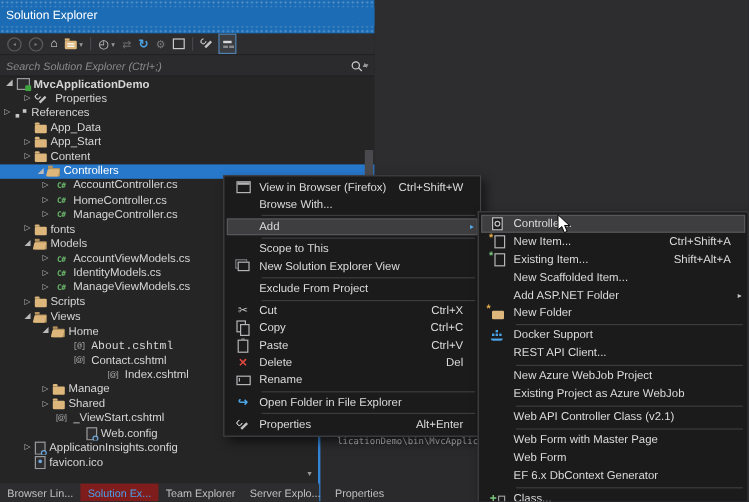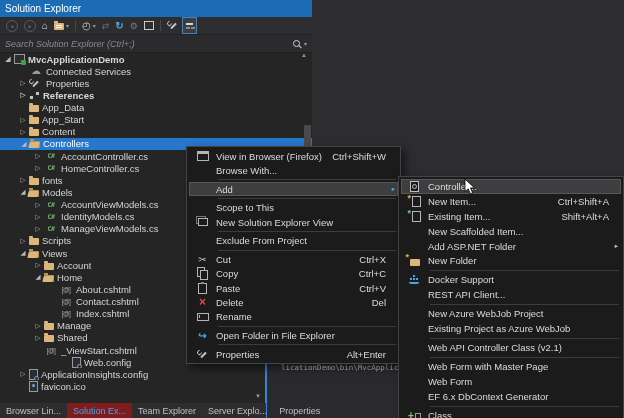--- a/index.html
+++ b/index.html
@@ -1,21 +1,21 @@
 <!DOCTYPE html>
 <html><head>
 <meta charset="utf-8">
 <style>
   html,body{margin:0;padding:0;background:#2d2d30;}
   #app{position:relative;width:624px;height:418px;overflow:hidden;background:#2d2d30;
        font-family:"Liberation Sans",sans-serif;-webkit-font-smoothing:antialiased;}
 
   
   .sepanel{position:absolute;left:0;top:0;width:312px;height:403px;background:#252526;z-index:1;}
-  .titlebar{height:17px;background:#1b6cb5;color:#fff;display:flex;align-items:center;
+  .titlebar{height:28px;background:#1b6cb5;color:#fff;display:flex;align-items:center;
     background-image:radial-gradient(rgba(255,255,255,.22) .8px,transparent .9px);background-size:4px 4px;}
   .titlebar .ttext{font-size:10px;padding-left:5px;flex:1;background:#1b6cb5;height:16px;line-height:16px;white-space:nowrap;}
   .wcbtns{display:flex;align-items:center;gap:6px;padding-right:6px;background:#1b6cb5;height:16px;}
   .wcbtn{font-size:9px;color:#fff;line-height:16px;cursor:default;}
 
   .toolbar{height:17px;background:#2d2d30;display:flex;align-items:center;padding-left:3px;border-bottom:1px solid #222224;}
   .tbtn{display:flex;align-items:center;justify-content:center;height:15px;padding:0 2px;margin:0 1px;}
   .tbtn.boxed{border:1px solid #4f7fae;background:#3a3d41;}
   .tbtn.dropdown::after{content:"▾";font-size:6px;color:#9a9a9c;margin-left:2px;}
   .tbsep{width:1px;height:11px;background:#46464a;margin:0 3px;}
@@ -214,33 +214,28 @@
       <span class="searchcaret">▾</span>
     </div>
 
     <div class="tree">
   <div class="trow bold" style="padding-left: 2px;">
     <span class="arrow expanded"></span>
     <span class="ticon ico-project"></span>
     <span class="tlabel">MvcApplicationDemo</span>
   </div>
 
-  <div class="trow" style="padding-left: 17px;">
-    <span class="arrow leaf"></span>
-    <span class="ticon ico-cloud"></span>
-    <span class="tlabel">Connected Services</span>
-  </div>
 
   <div class="trow" style="padding-left: 17px;">
     <span class="arrow collapsed"></span>
     <span class="ticon ico-wrench"></span>
     <span class="tlabel">Properties</span>
   </div>
 
-  <div class="trow" style="padding-left: 17px; font-weight: bold;">
+  <div class="trow" style="">
     <span class="arrow collapsed"></span>
     <span class="ticon ico-references"></span>
     <span class="tlabel">References</span>
   </div>
 
   <div class="trow" style="padding-left: 17px;">
     <span class="arrow leaf"></span>
     <span class="ticon ico-folder"></span>
     <span class="tlabel">App_Data</span>
   </div>
@@ -250,38 +245,43 @@
     <span class="ticon ico-folder"></span>
     <span class="tlabel">App_Start</span>
   </div>
 
   <div class="trow" style="padding-left: 17px;">
     <span class="arrow collapsed"></span>
     <span class="ticon ico-folder"></span>
     <span class="tlabel">Content</span>
   </div>
 
-  <div class="trow selected" style="padding-left: 18px;">
+  <div class="trow selected" style="padding-left: 28px;">
     <span class="arrow expanded"></span>
     <span class="ticon ico-folder-open"></span>
     <span class="tlabel">Controllers</span>
   </div>
 
   <div class="trow" style="padding-left: 32px;">
     <span class="arrow collapsed"></span>
     <span class="ticon ico-cs"></span>
     <span class="tlabel">AccountController.cs</span>
   </div>
 
   <div class="trow" style="padding-left: 32px;">
     <span class="arrow collapsed"></span>
     <span class="ticon ico-cs"></span>
     <span class="tlabel">HomeController.cs</span>
   </div>
 
+  <div class="trow" style="padding-left: 32px;">
+    <span class="arrow collapsed"></span>
+    <span class="ticon ico-cs"></span>
+    <span class="tlabel">ManageController.cs</span>
+  </div>
 
   <div class="trow" style="padding-left: 17px;">
     <span class="arrow collapsed"></span>
     <span class="ticon ico-folder"></span>
     <span class="tlabel">fonts</span>
   </div>
 
   <div class="trow" style="padding-left: 17px;">
     <span class="arrow expanded"></span>
     <span class="ticon ico-folder-open"></span>
@@ -311,45 +311,40 @@
     <span class="ticon ico-folder"></span>
     <span class="tlabel">Scripts</span>
   </div>
 
   <div class="trow" style="padding-left: 17px;">
     <span class="arrow expanded"></span>
     <span class="ticon ico-folder-open"></span>
     <span class="tlabel">Views</span>
   </div>
 
-  <div class="trow" style="padding-left: 32px;">
-    <span class="arrow collapsed"></span>
-    <span class="ticon ico-folder"></span>
-    <span class="tlabel">Account</span>
-  </div>
 
   <div class="trow" style="padding-left: 32px;">
     <span class="arrow expanded"></span>
     <span class="ticon ico-folder-open"></span>
     <span class="tlabel">Home</span>
   </div>
 
-  <div class="trow" style="padding-left: 47px;">
+  <div class="trow" style="padding-left: 47px; font-family: Liberation Mono, monospace;">
     <span class="arrow leaf"></span>
     <span class="ticon ico-cshtml"></span>
     <span class="tlabel">About.cshtml</span>
   </div>
 
   <div class="trow" style="padding-left: 47px;">
     <span class="arrow leaf"></span>
     <span class="ticon ico-cshtml"></span>
     <span class="tlabel">Contact.cshtml</span>
   </div>
 
-  <div class="trow" style="padding-left: 47px;">
+  <div class="trow" style="padding-left: 47px; margin-left: 28px;">
     <span class="arrow leaf"></span>
     <span class="ticon ico-cshtml"></span>
     <span class="tlabel">Index.cshtml</span>
   </div>
 
   <div class="trow" style="padding-left: 32px;">
     <span class="arrow collapsed"></span>
     <span class="ticon ico-folder"></span>
     <span class="tlabel">Manage</span>
   </div>

